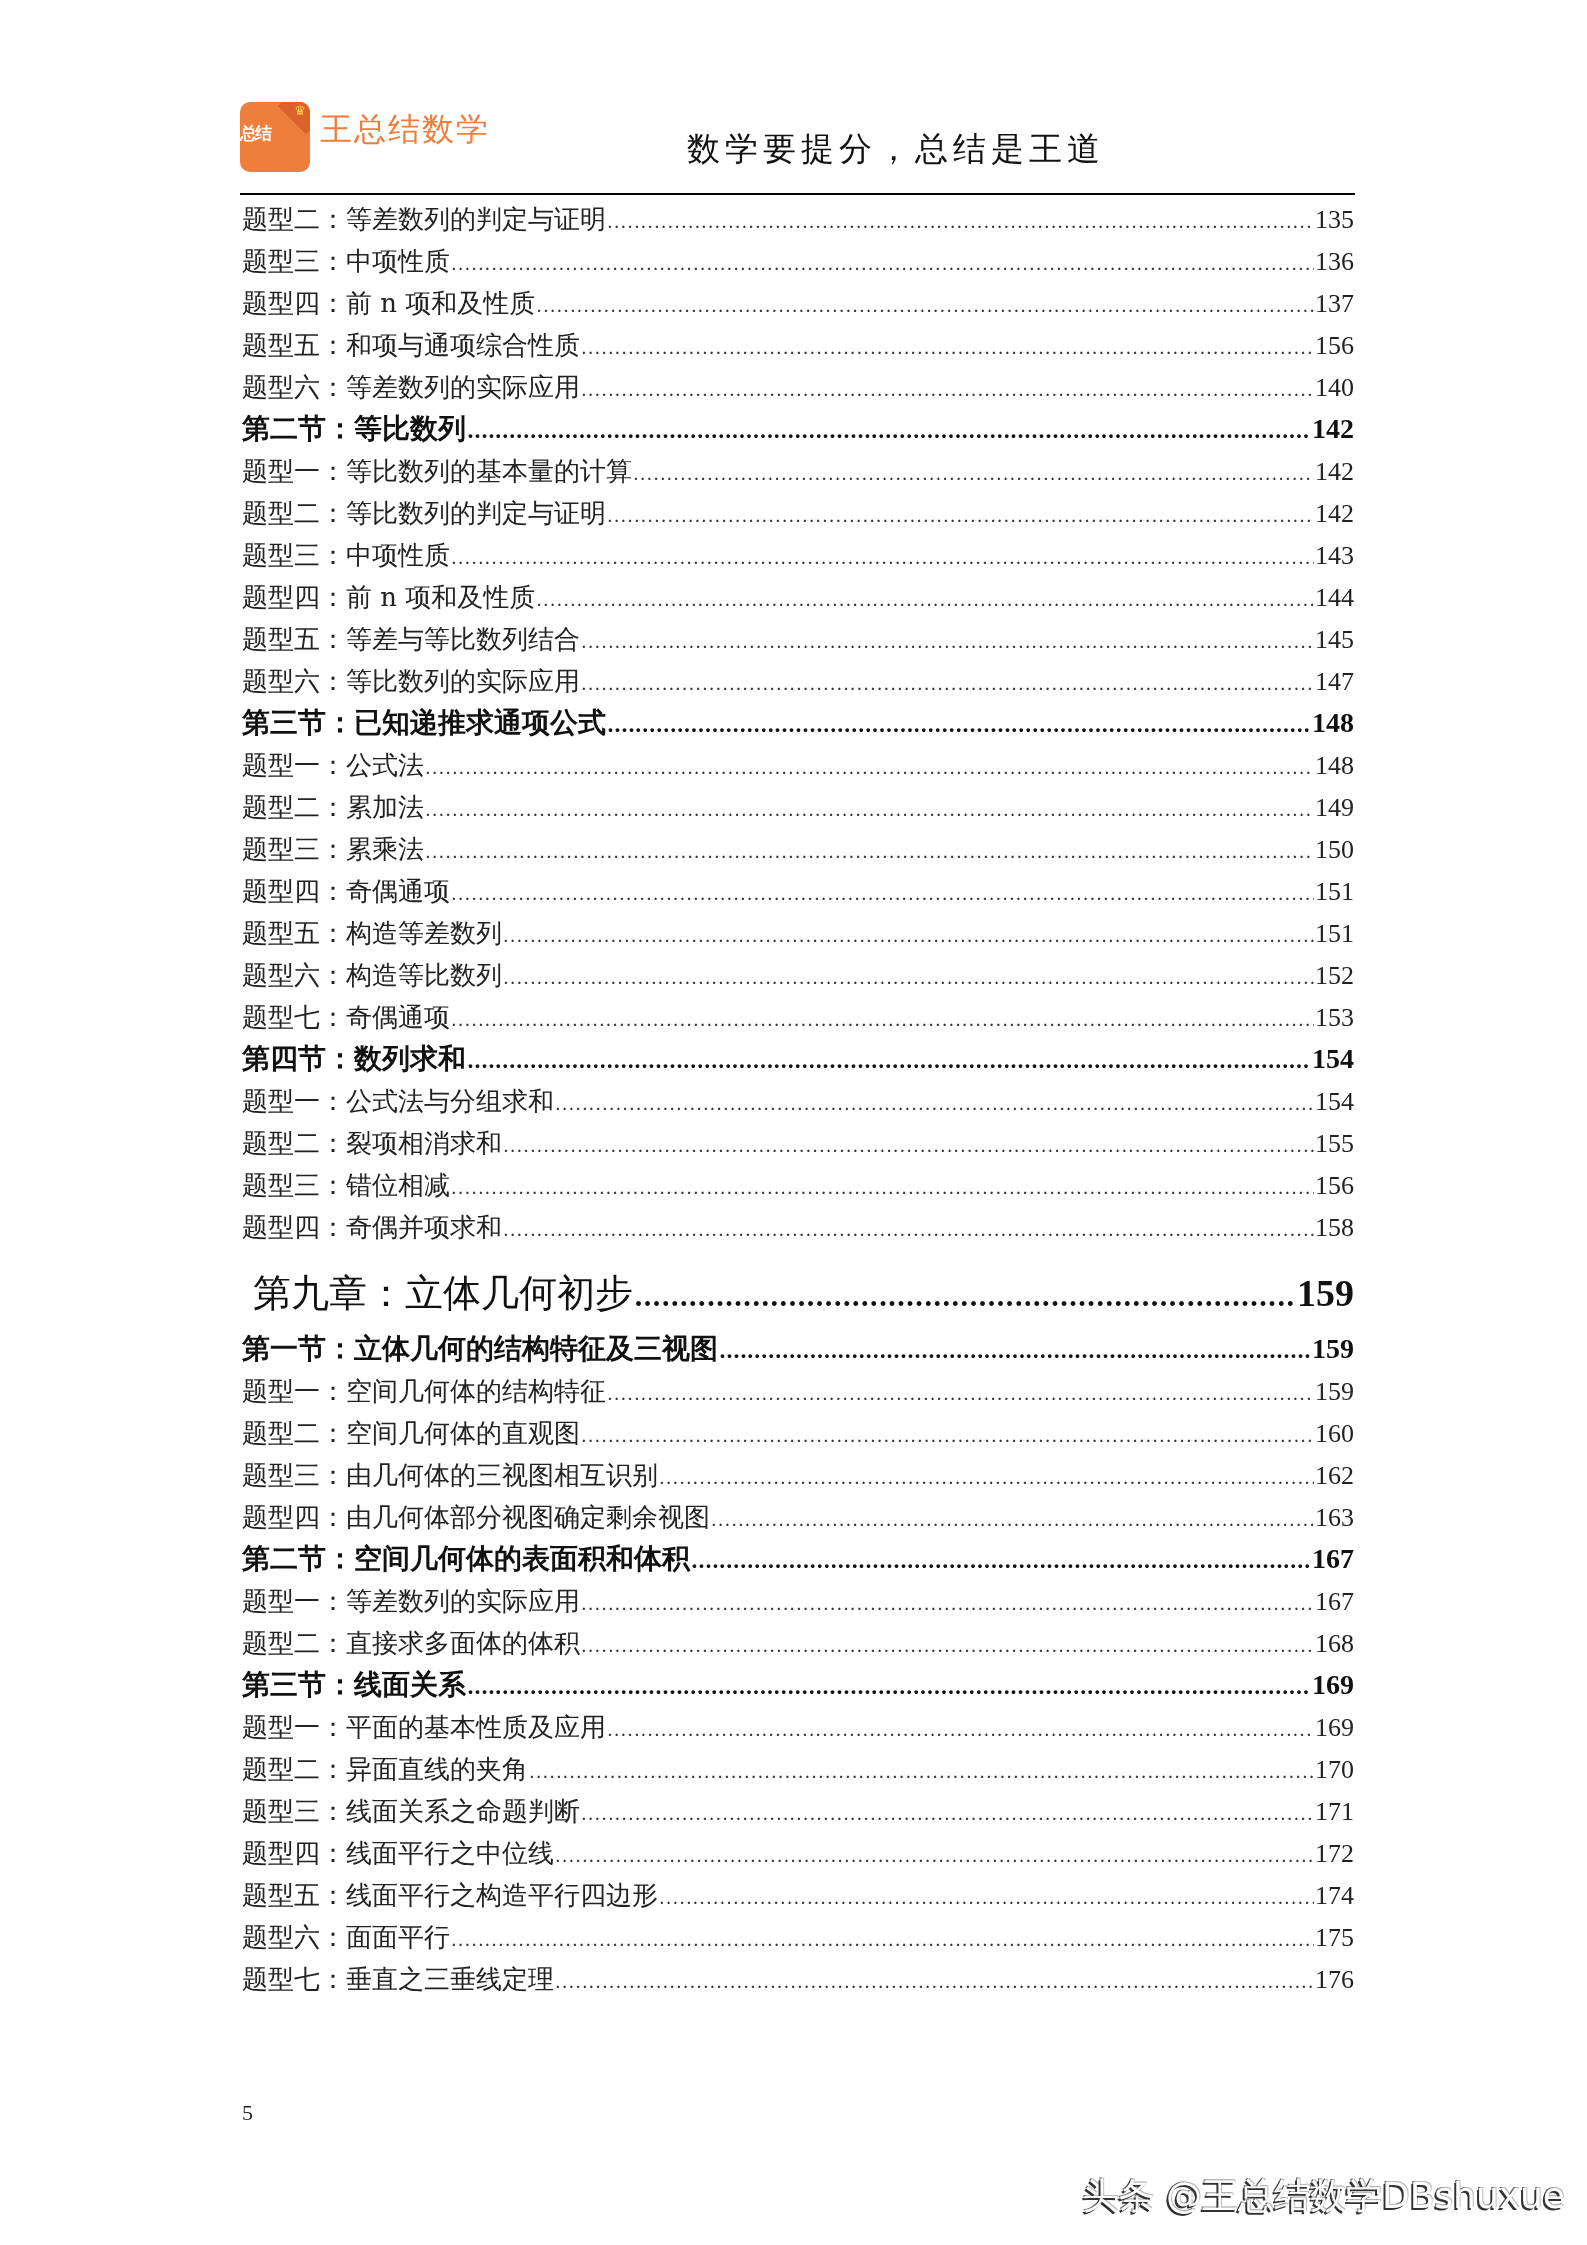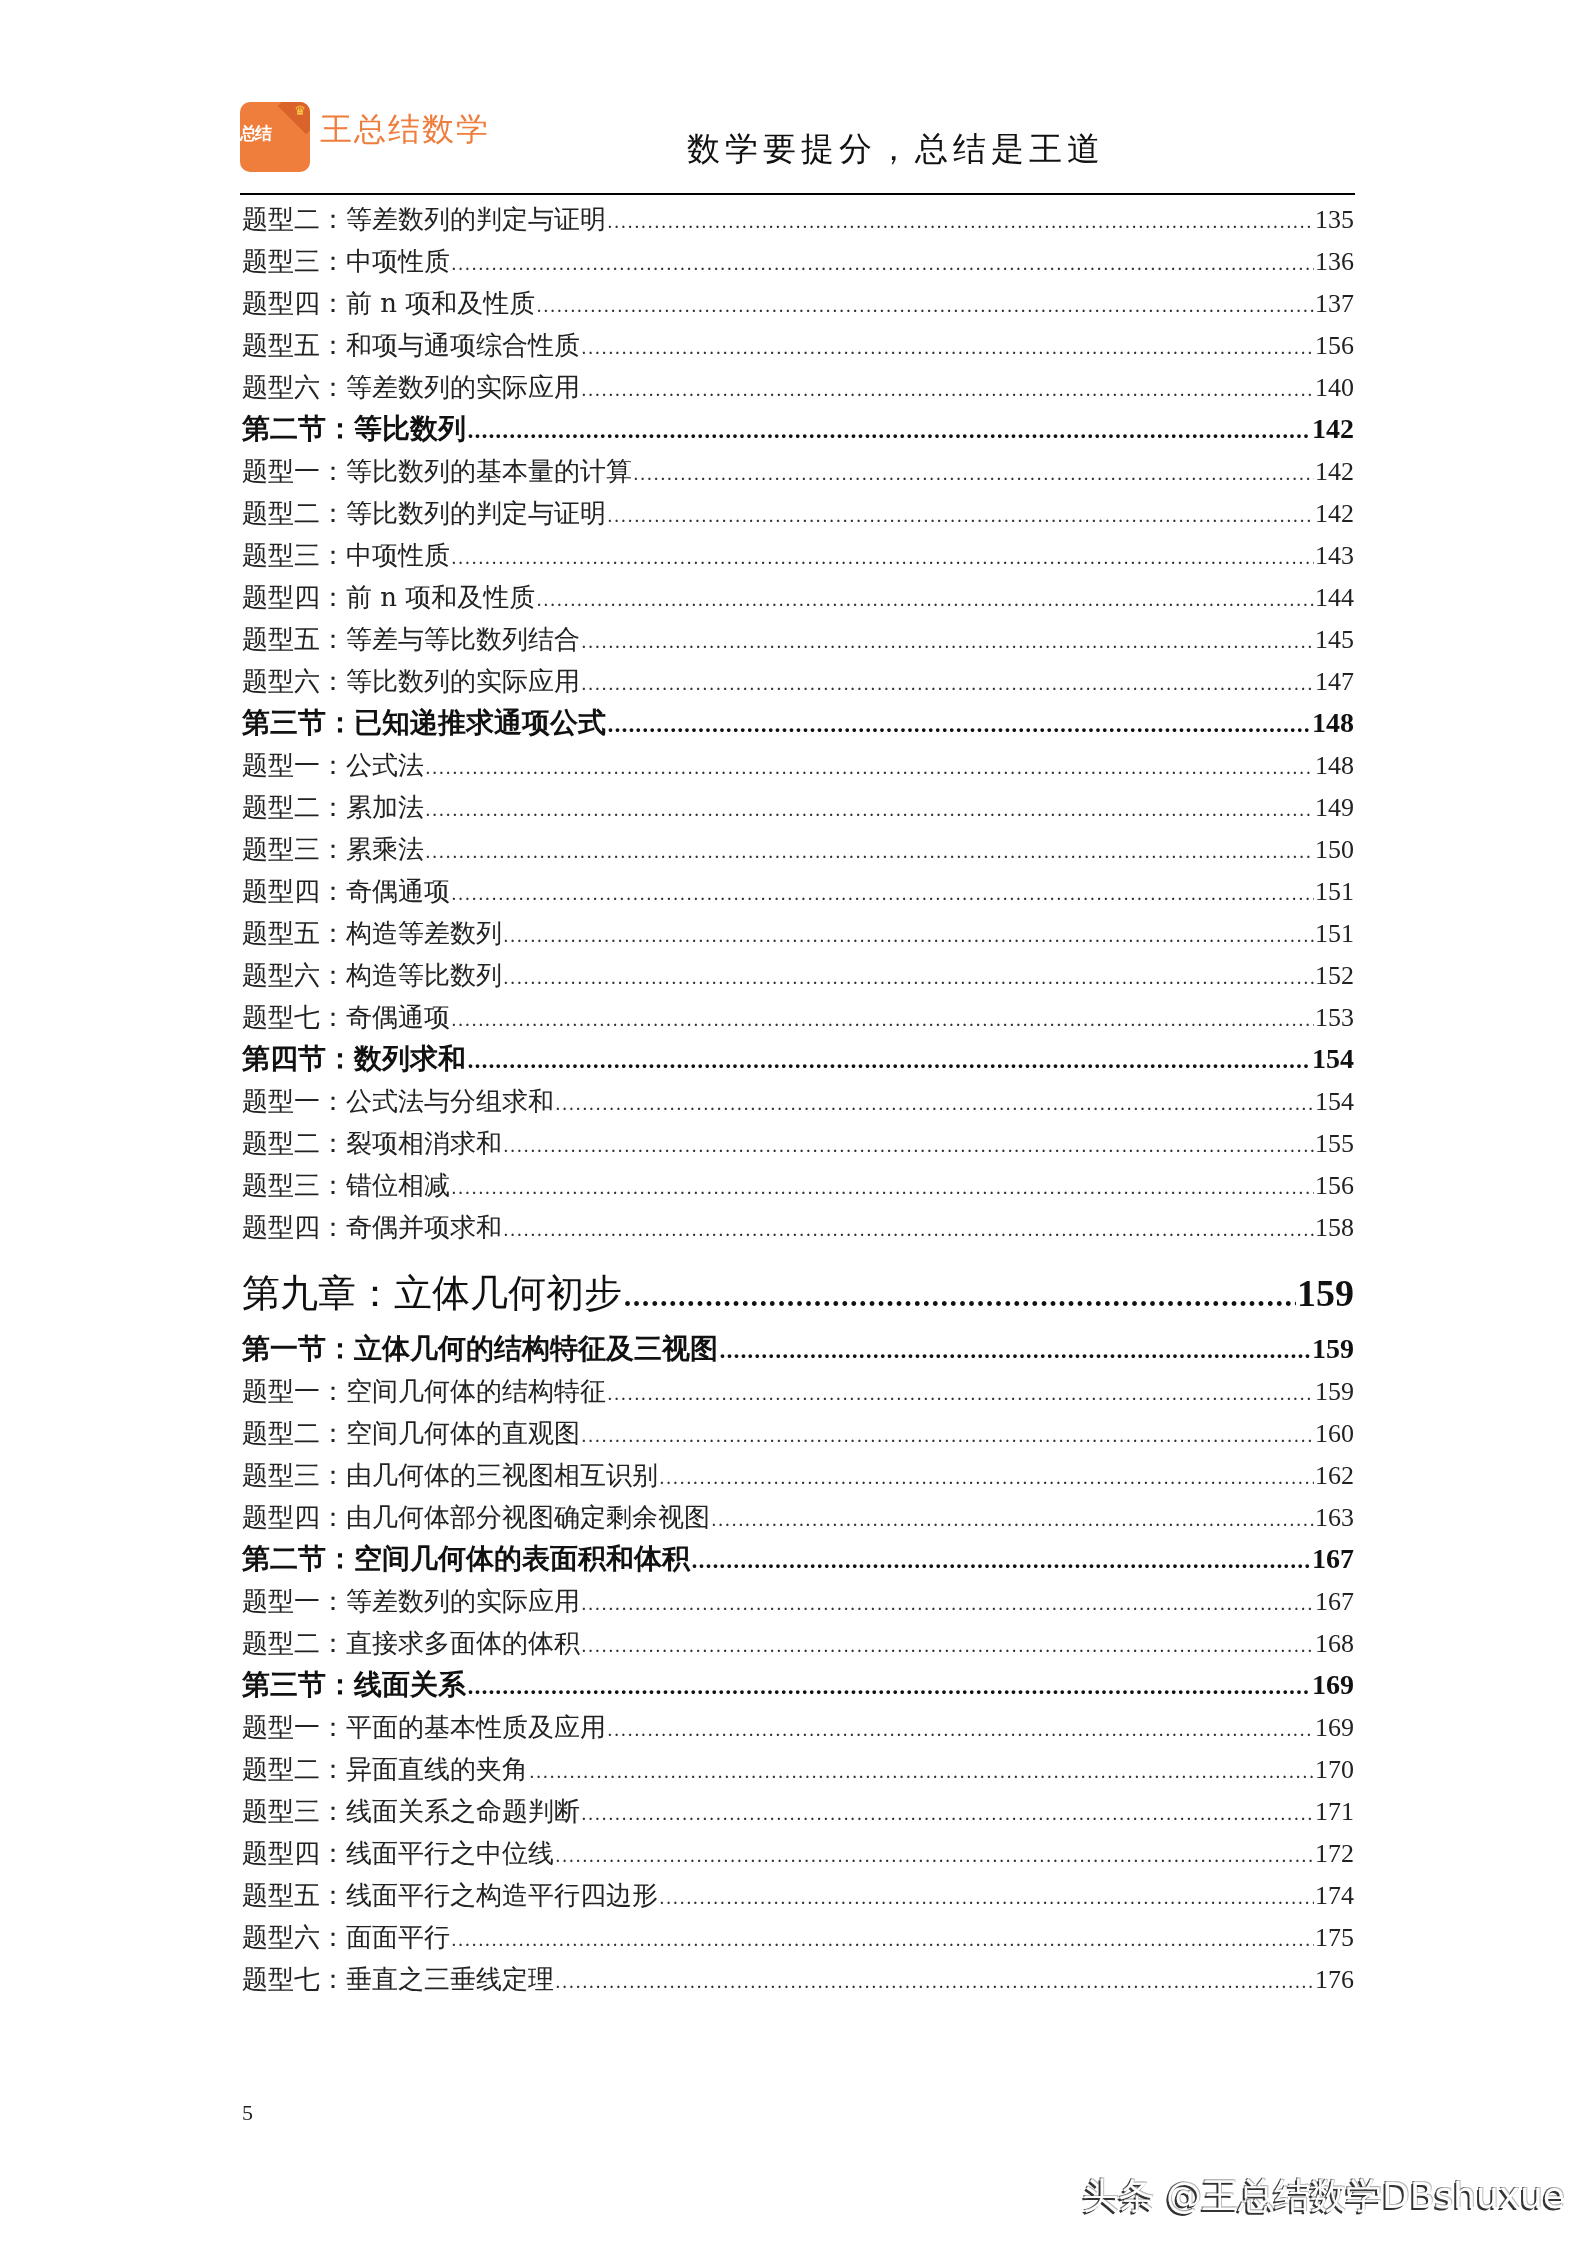--- a/index.html
+++ b/index.html
@@ -28,21 +28,21 @@
 
     .row.item { height: 42px; line-height: 42px; font-size: 26px; color: #222; }
     .row.item .dots { font-size: 18px; letter-spacing: 1px; color: #333; }
     .row.item .page { font-size: 26px; }
 
     .row.section { height: 42px; line-height: 42px; font-size: 28px; font-weight: bold; color: #111; }
     .row.section .dots { font-size: 20px; letter-spacing: 0px; color: #111; }
     .row.section .page { font-size: 28px; font-weight: bold; }
 
     .row.chapter { height: 62px; line-height: 62px; margin-top: 14px; margin-bottom: 4px;
-                   font-size: 38px; color: #111; }
+                   font-size: 38px; color: #111; margin-left: 11px; }
     .row.chapter .label { font-weight: normal; }
     .row.chapter .dots { font-size: 26px; font-weight: bold; color: #111; }
     .row.chapter .page { font-size: 38px; font-weight: bold; }
 
     .page-number { position: absolute; left: 242px; top: 2100px; font-family: "Liberation Serif", serif;
                    font-size: 22px; color: #222; }
     .watermark { position: absolute; right: 22px; top: 2172px; font-family: "DejaVu Sans", sans-serif;
                  font-size: 36px; color: #ffffff;
                  text-shadow: -2px 2px 0 #333, 1px -1px 0 #bbb, -1px -1px 0 #666; letter-spacing: 0px; }
   </style>

